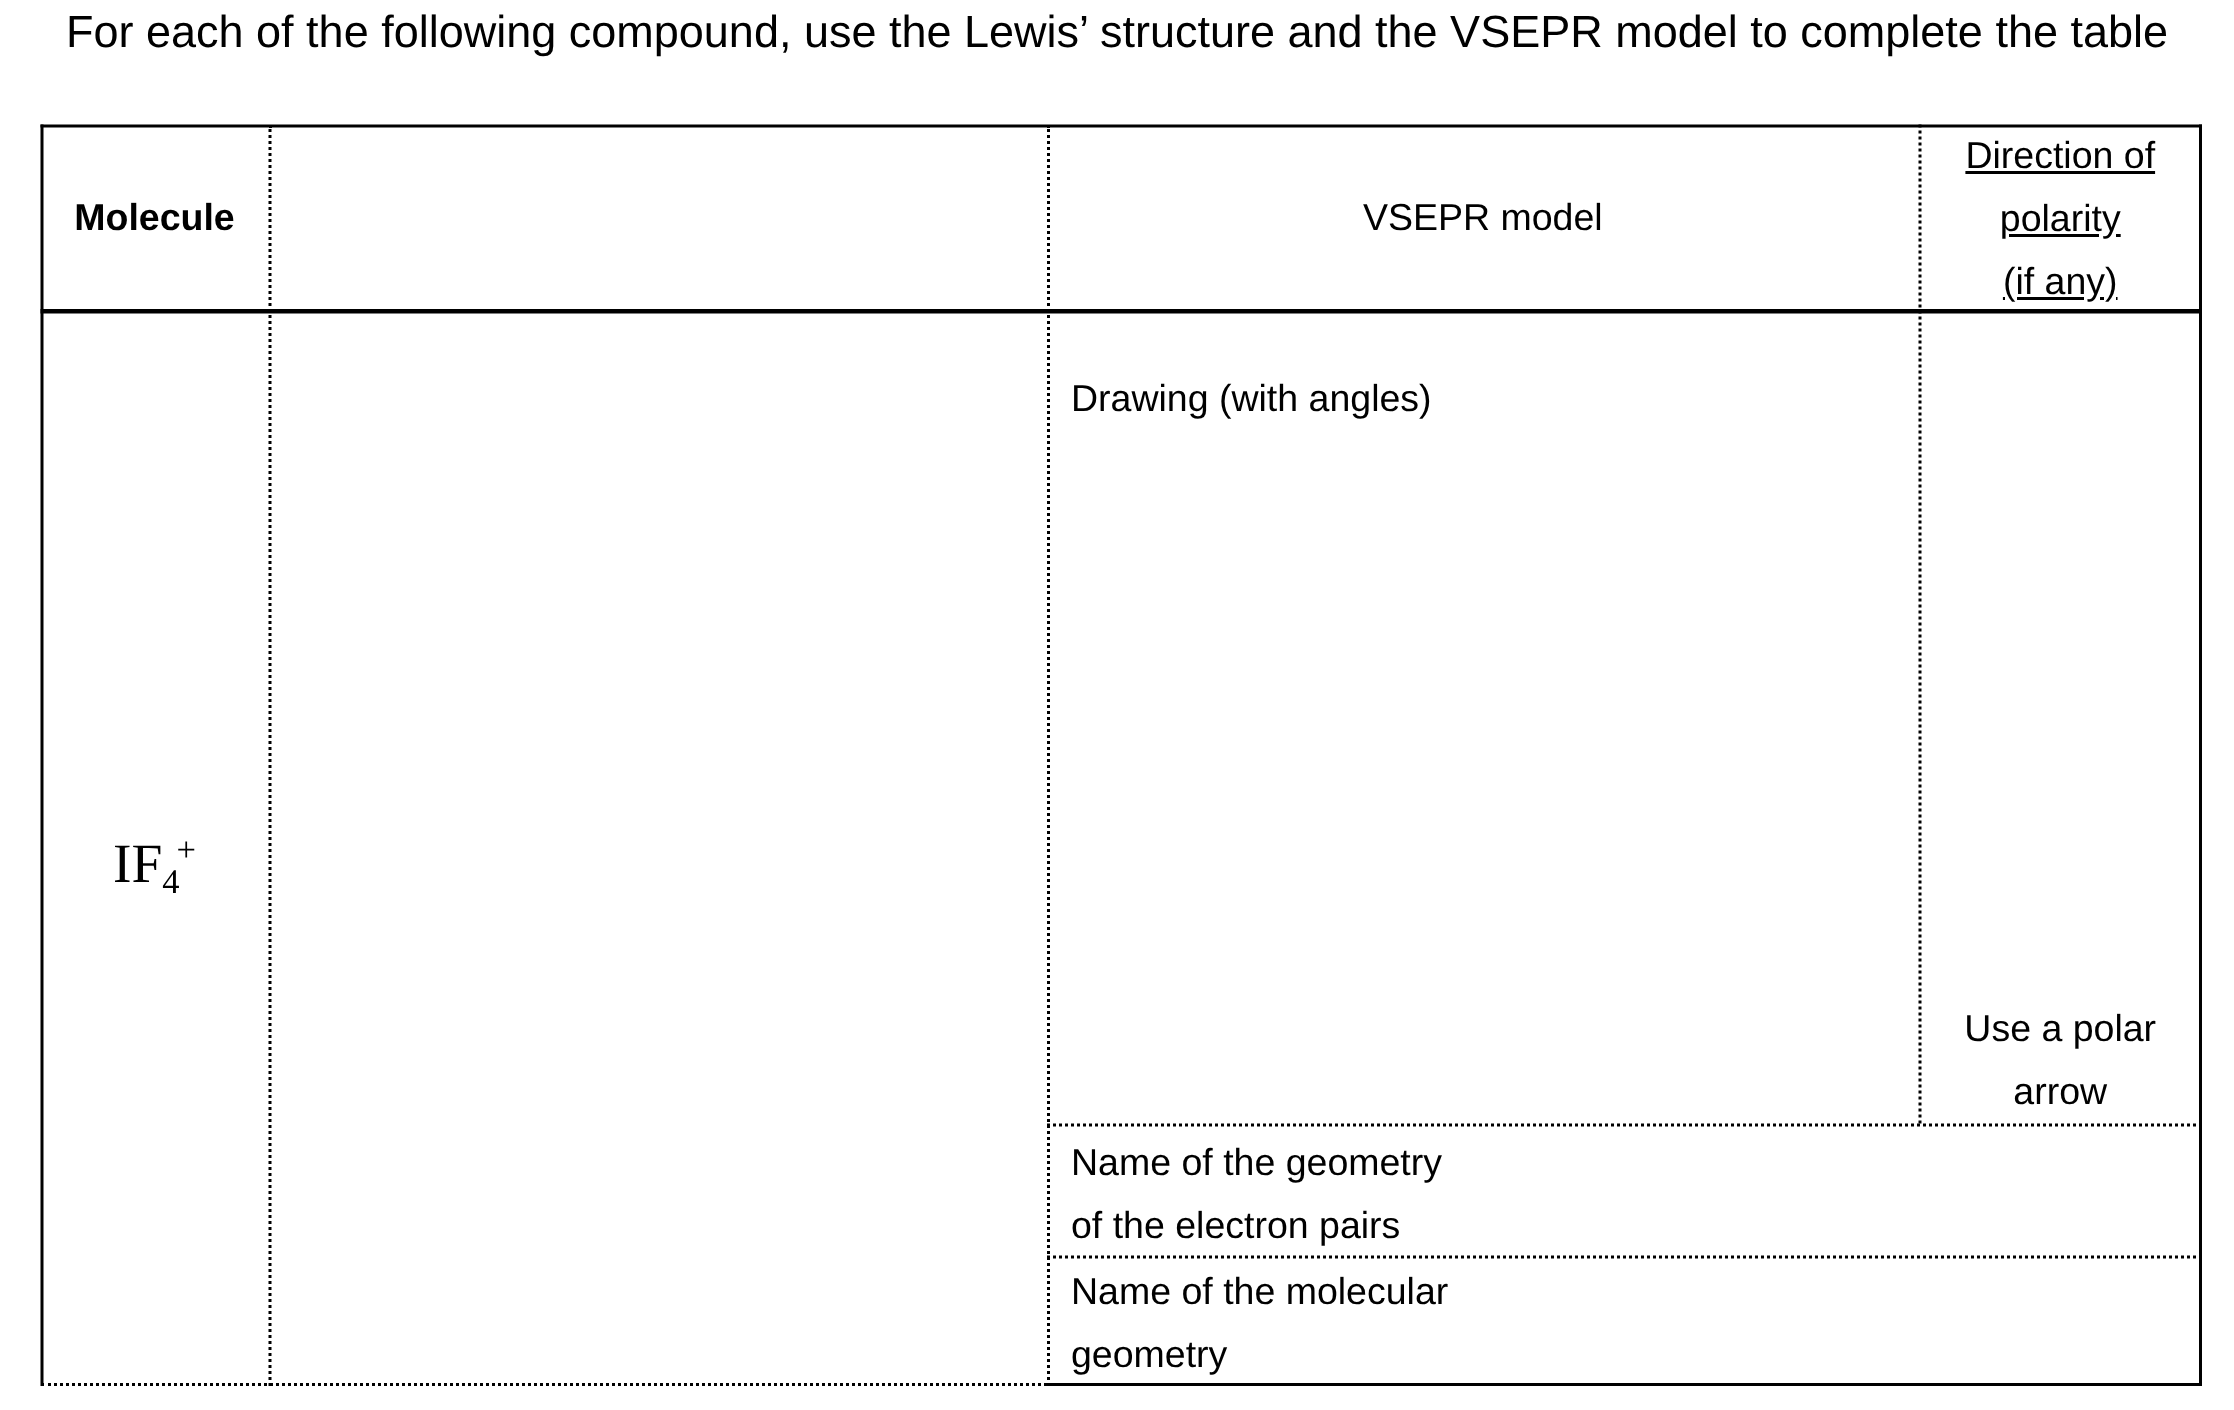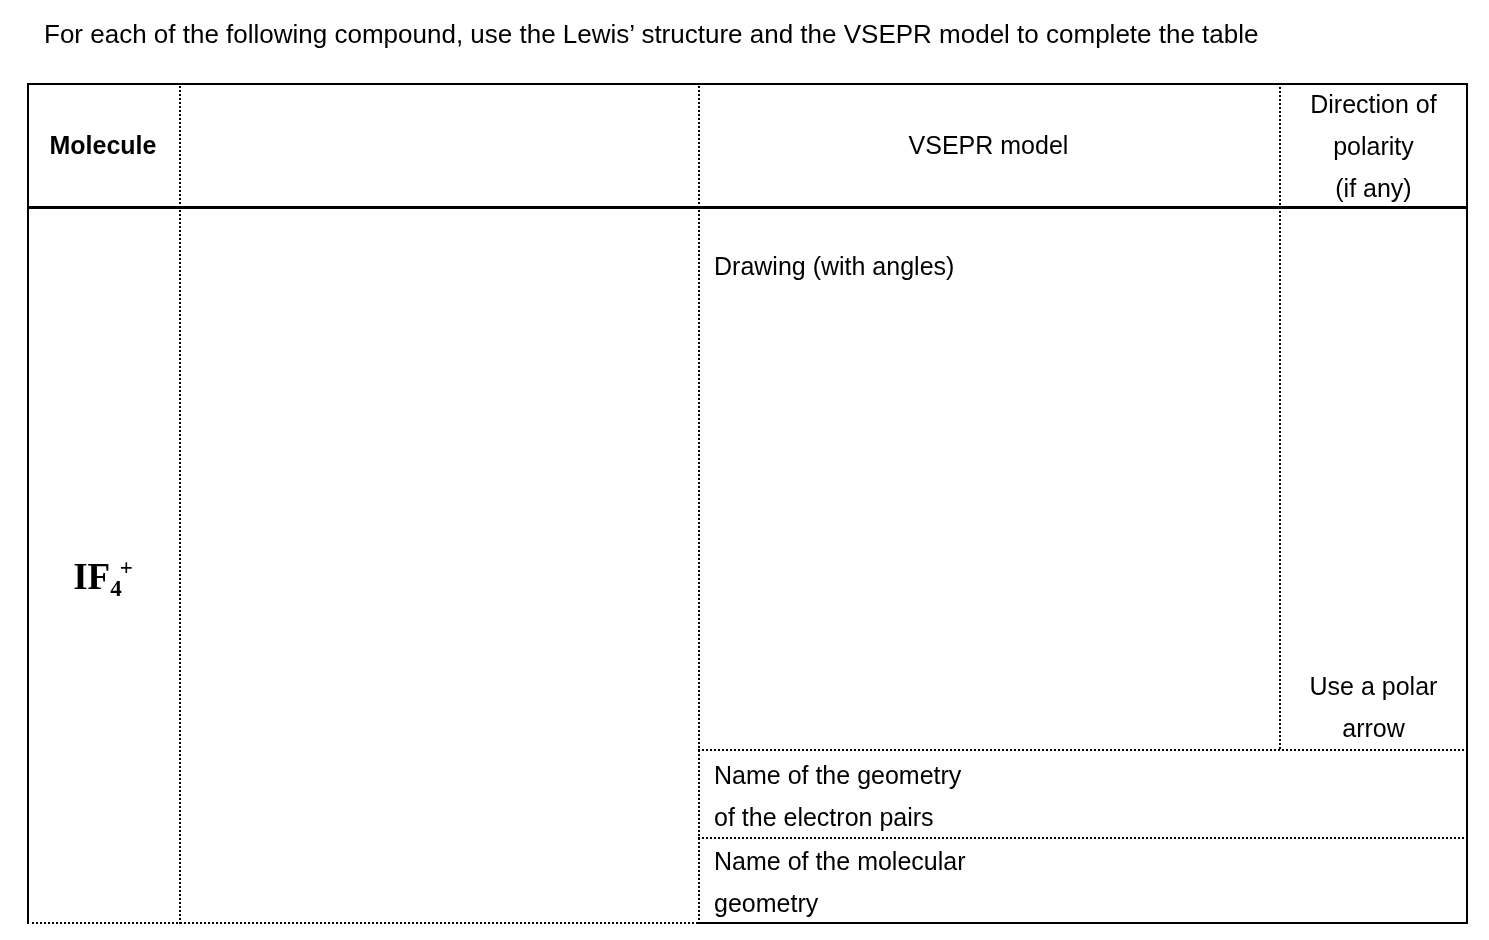--- a/index.html
+++ b/index.html
@@ -7,24 +7,23 @@
   body {
     width: 1489px; height: 940px;
     font-family: "Liberation Sans", sans-serif;
     color: #000000;
     position: relative;
     overflow: hidden;
   }
   .page-title {
     position: absolute;
     left: 44px; top: 7px;
-    font-size: 26px;
+    font-size: 30px;
     line-height: 30px;
     white-space: nowrap;
-    margin-top: 12px;
   }
   .worksheet-table {
     position: absolute;
     left: 27px; top: 83px;
     width: 1441px; height: 841px;
   }
   .worksheet-table .abs { position: absolute; }
 
   
   .edge-top    { left: 0; right: 0; top: 0; height: 0; border-top: 2px solid #000; }
@@ -40,23 +39,23 @@
   .row-line-molecular       { left: 671px; right: 0; top: 754px; }
   .bottom-border-dotted     { left: 0; width: 671px; bottom: 0; }
   .bottom-border-solid      { left: 671px; right: 0; bottom: 0; height: 0; border-top: 2px solid #000; }
 
   
   .cell { font-size: 25px; line-height: 42px; }
   .hdr { display: flex; align-items: center; justify-content: center; text-align: center; }
   .header-molecule  { left: 0;      top: 0; width: 152px;  height: 123px; font-weight: bold; }
   .header-lewis     { left: 152px;  top: 0; width: 519px;  height: 123px; }
   .header-vsepr     { left: 671px;  top: 0; width: 581px;  height: 123px; }
-  .header-direction { left: 1252px; top: 0; width: 189px;  height: 125px; }
+  .header-direction { left: 1252px; top: 0; width: 189px;  height: 125px; text-decoration: underline; }
   .cell-molecule    { left: 0;      top: 126px; width: 152px; height: 715px;
-                      display: flex; align-items: center; justify-content: center; font-weight: bold; }
+                      display: flex; align-items: center; justify-content: center; }
   .cell-lewis       { left: 152px;  top: 126px; width: 519px; height: 715px; }
   .cell-drawing     { left: 671px;  top: 126px; width: 581px; height: 540px;
                       padding: 8px 0 0 16px; margin-top: 28px; }
   .cell-polarity    { left: 1252px; top: 126px; width: 189px; height: 540px;
                       display: flex; flex-direction: column; justify-content: flex-end;
                       align-items: center; text-align: center; }
   .cell-electron-geometry  { left: 671px; top: 666px; width: 770px; height: 88px;
                              padding: 5px 0 0 16px; }
   .cell-molecular-geometry { left: 671px; top: 754px; width: 770px; height: 87px;
                              padding: 3px 17px 0 16px; }

